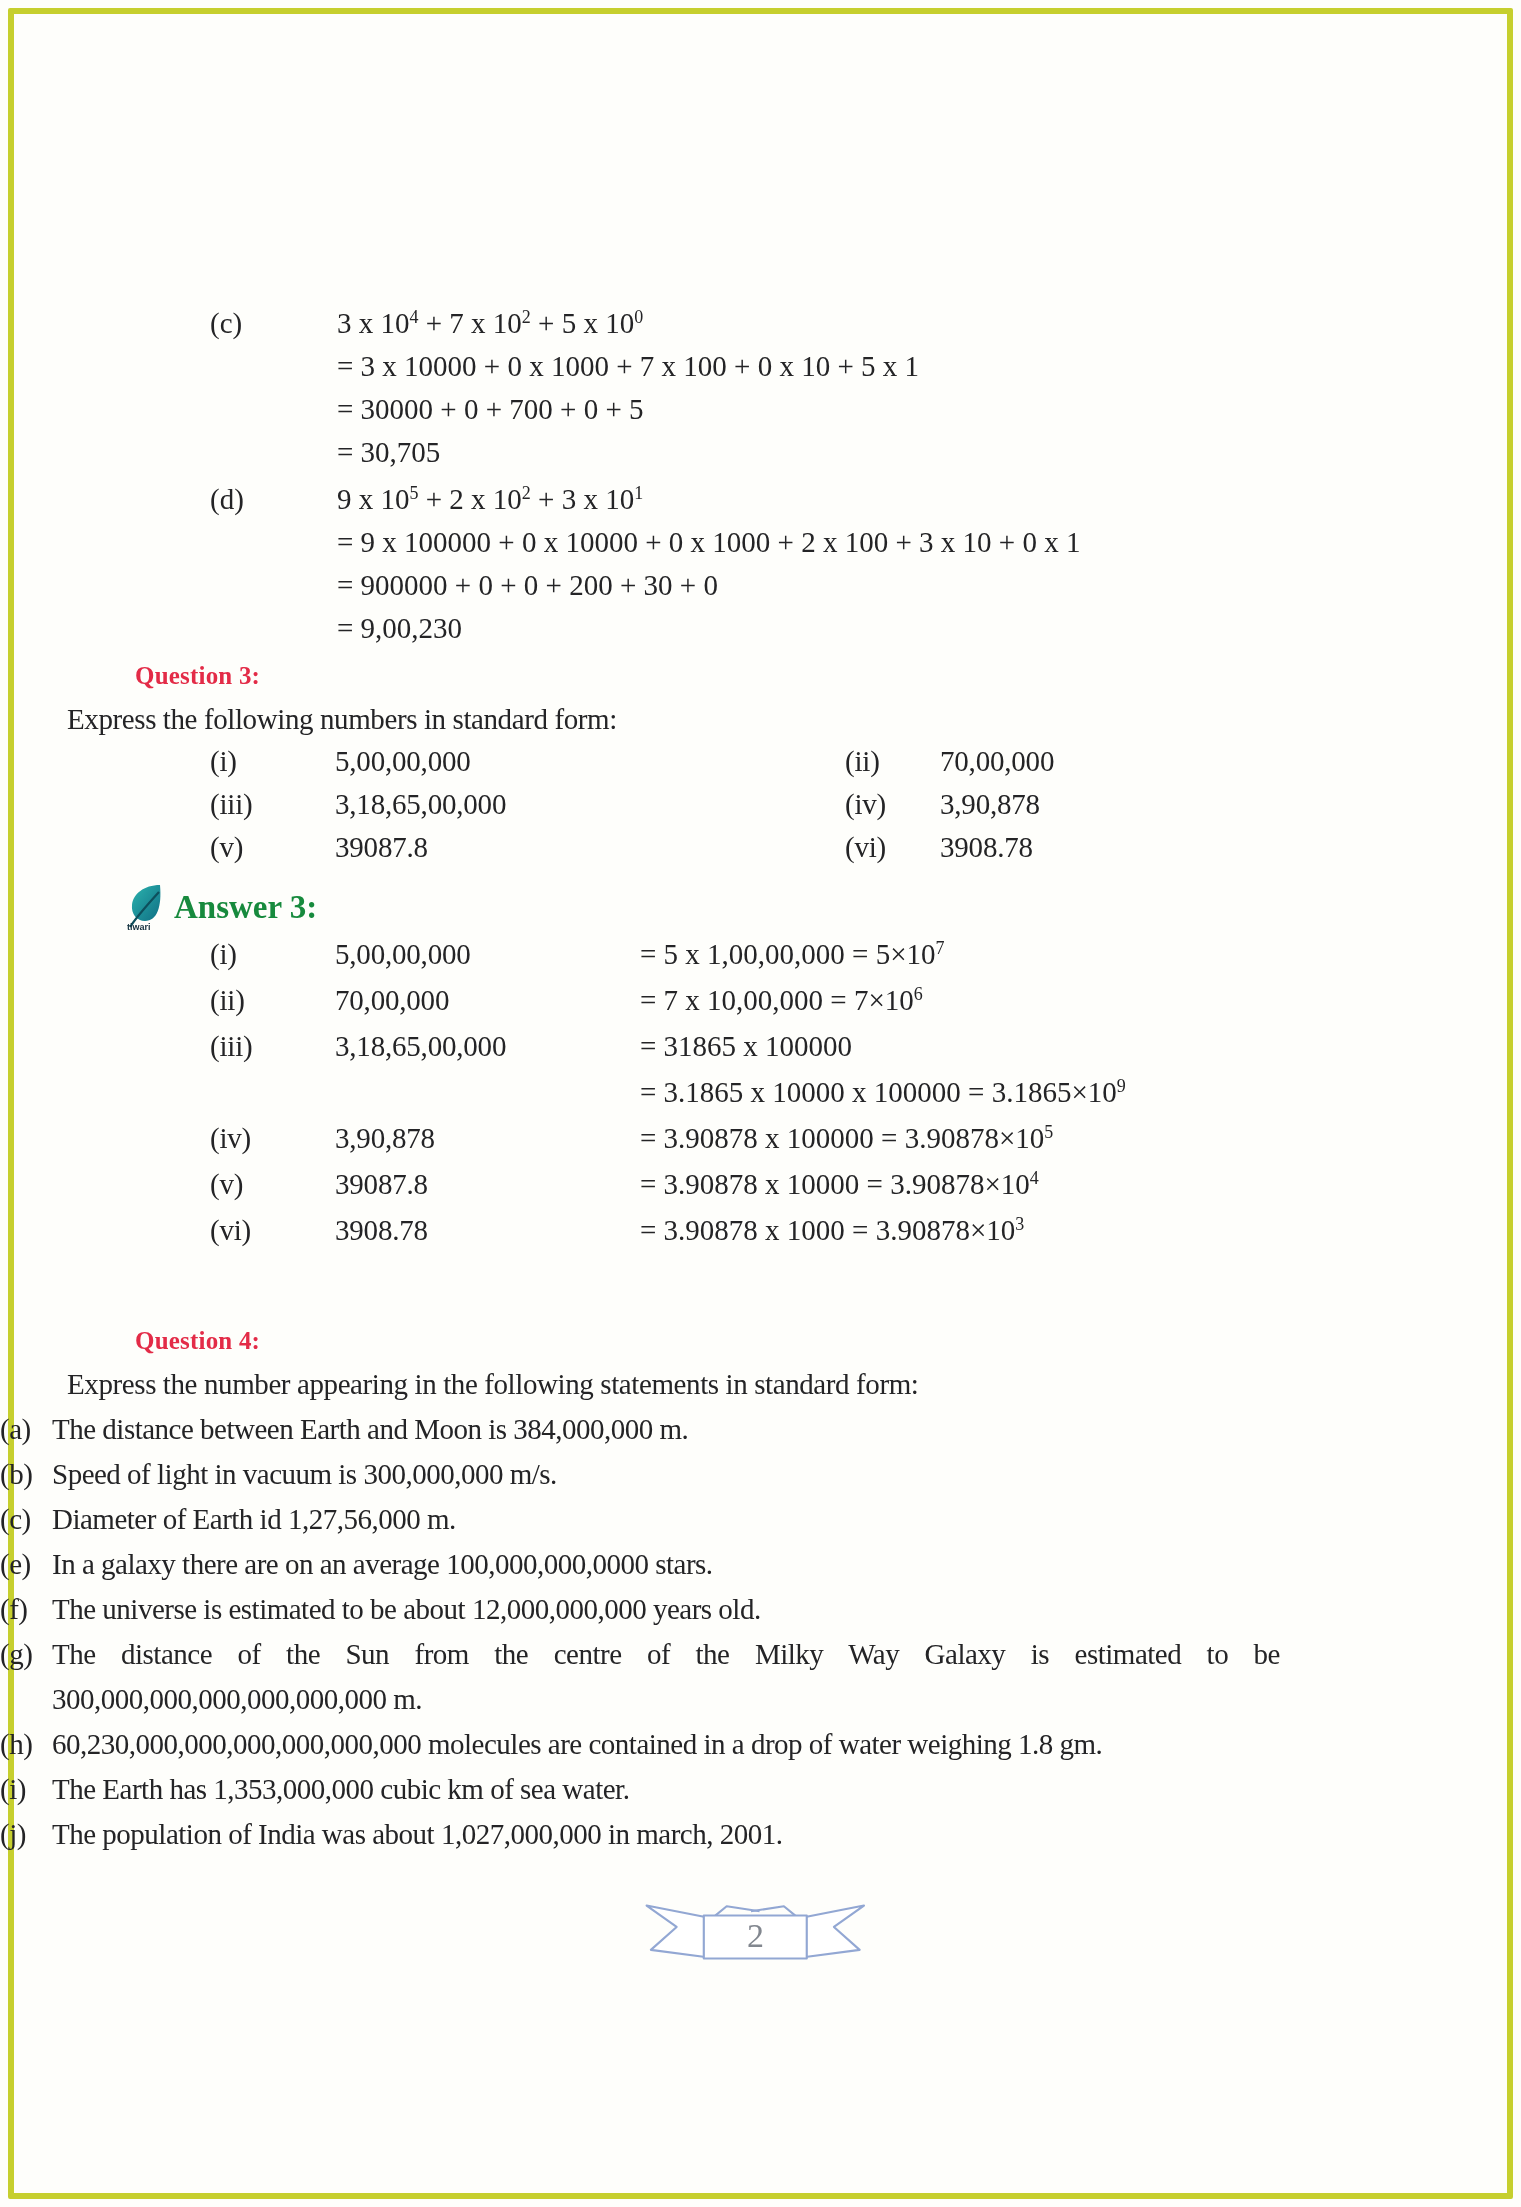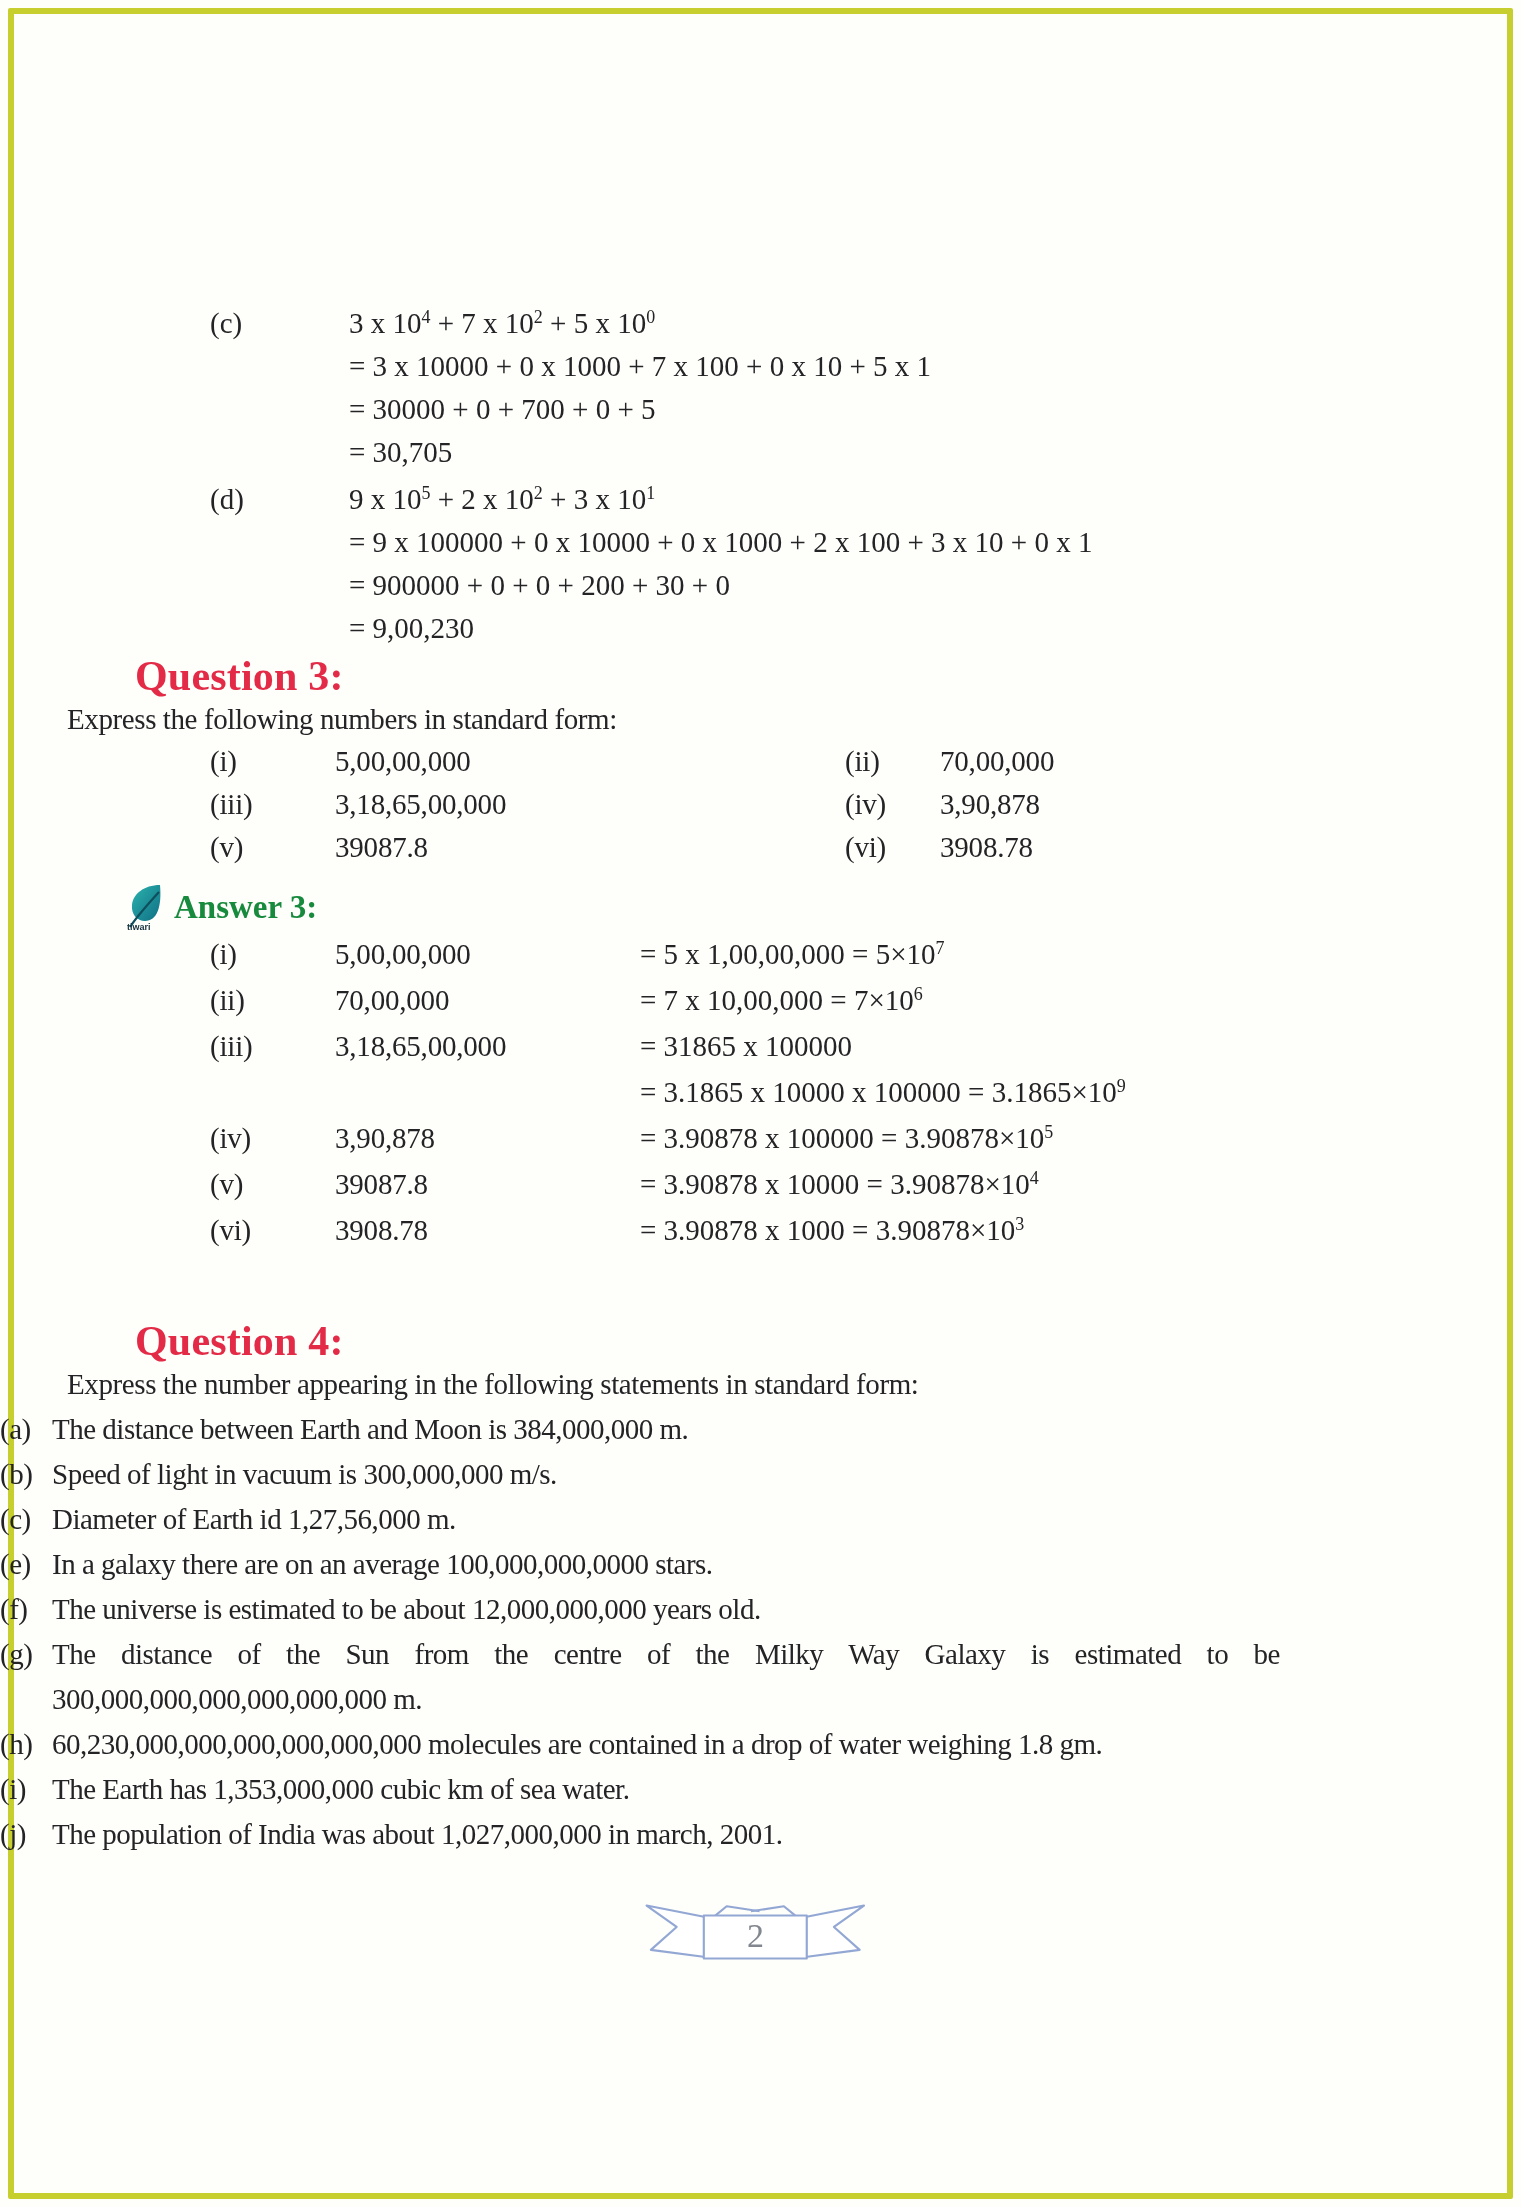--- a/index.html
+++ b/index.html
@@ -18,27 +18,27 @@
     pointer-events:none;
   }
   .content{position:absolute;left:0;top:0;right:0;bottom:0;}
   .top-spacer{height:302px;}
 
   
   .exp-section{margin-left:210px;font-size:29px;line-height:43px;}
   .exp-block{margin-bottom:4px;}
   .exp-line{display:flex;}
   .exp-label{flex:0 0 127px;}
-  .exp-expr{flex:1;margin-left:12px;}
+  .exp-expr{flex:1;}
   sup{font-size:0.62em;line-height:0;vertical-align:0.55em;}
 
   
   .q-heading{
     margin:0 0 0 135px;
-    font-size:42px;font-weight:bold;line-height:44px;
+    font-size:25px;font-weight:bold;line-height:44px;
     color:var(--heading-red,#e32b47);
     letter-spacing:0.2px;
   }
   .intro{
     margin-left:67px;font-size:29px;line-height:42px;letter-spacing:-0.4px;
   }
 
   
   .q3-list{margin-left:210px;font-size:29px;line-height:43px;letter-spacing:-0.2px;}
   .q3-row{display:flex;}

